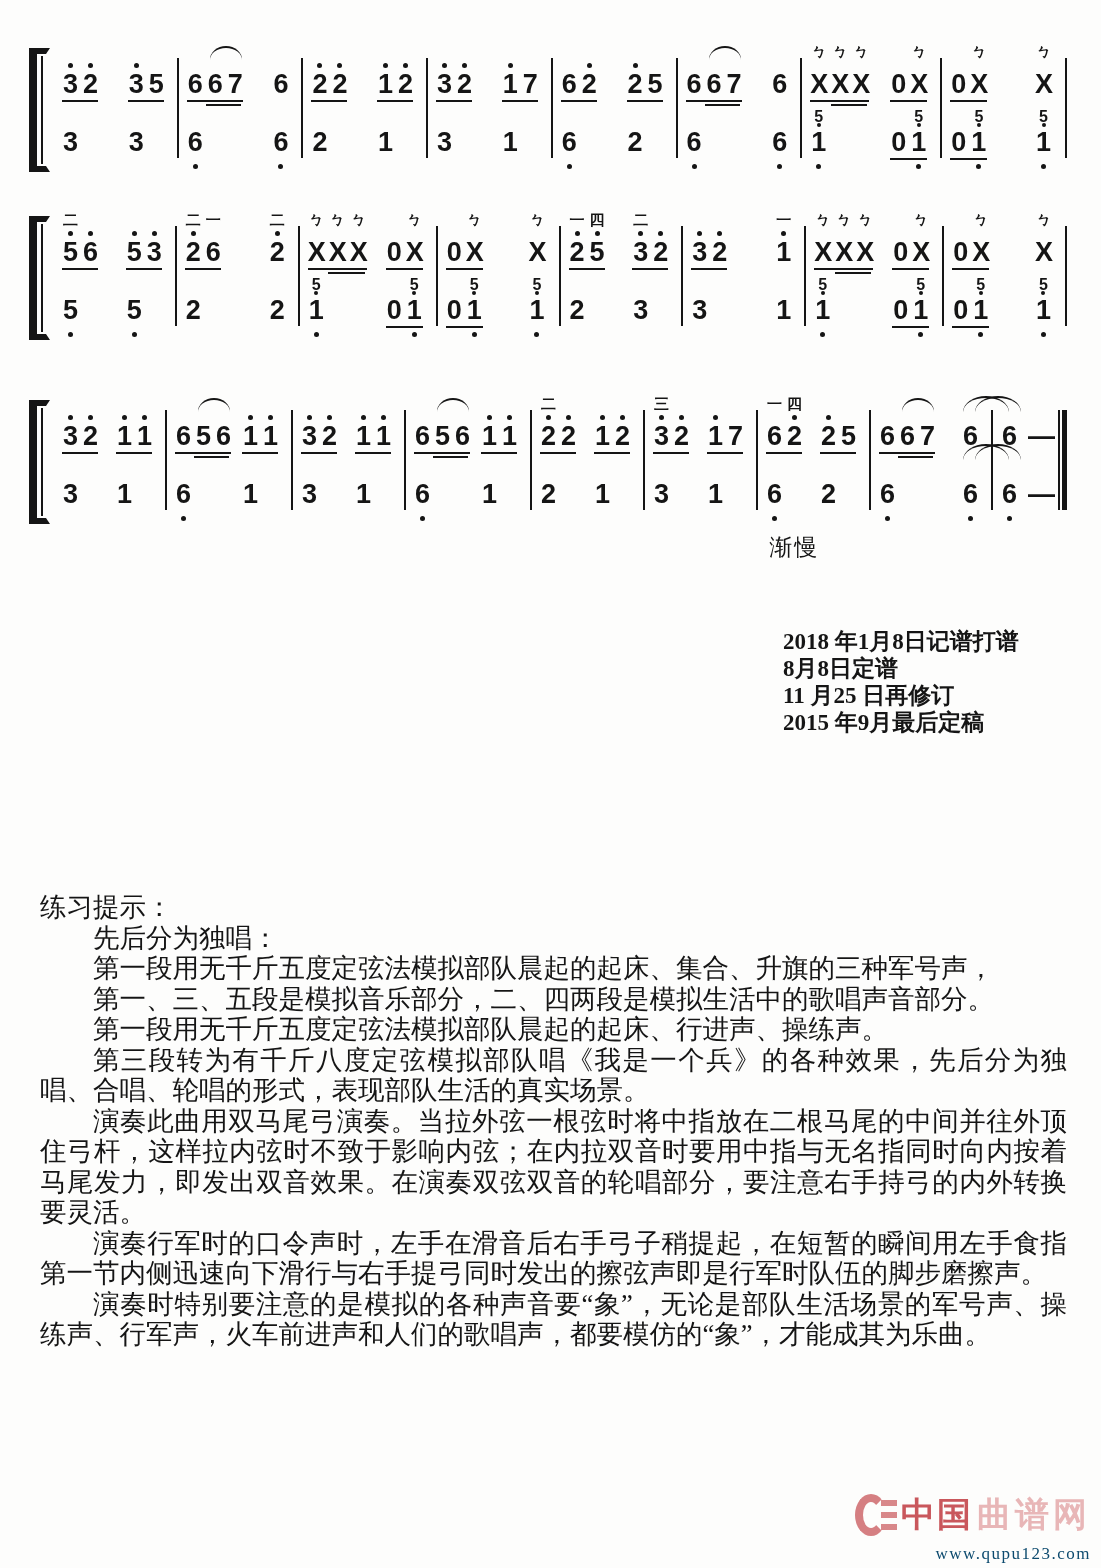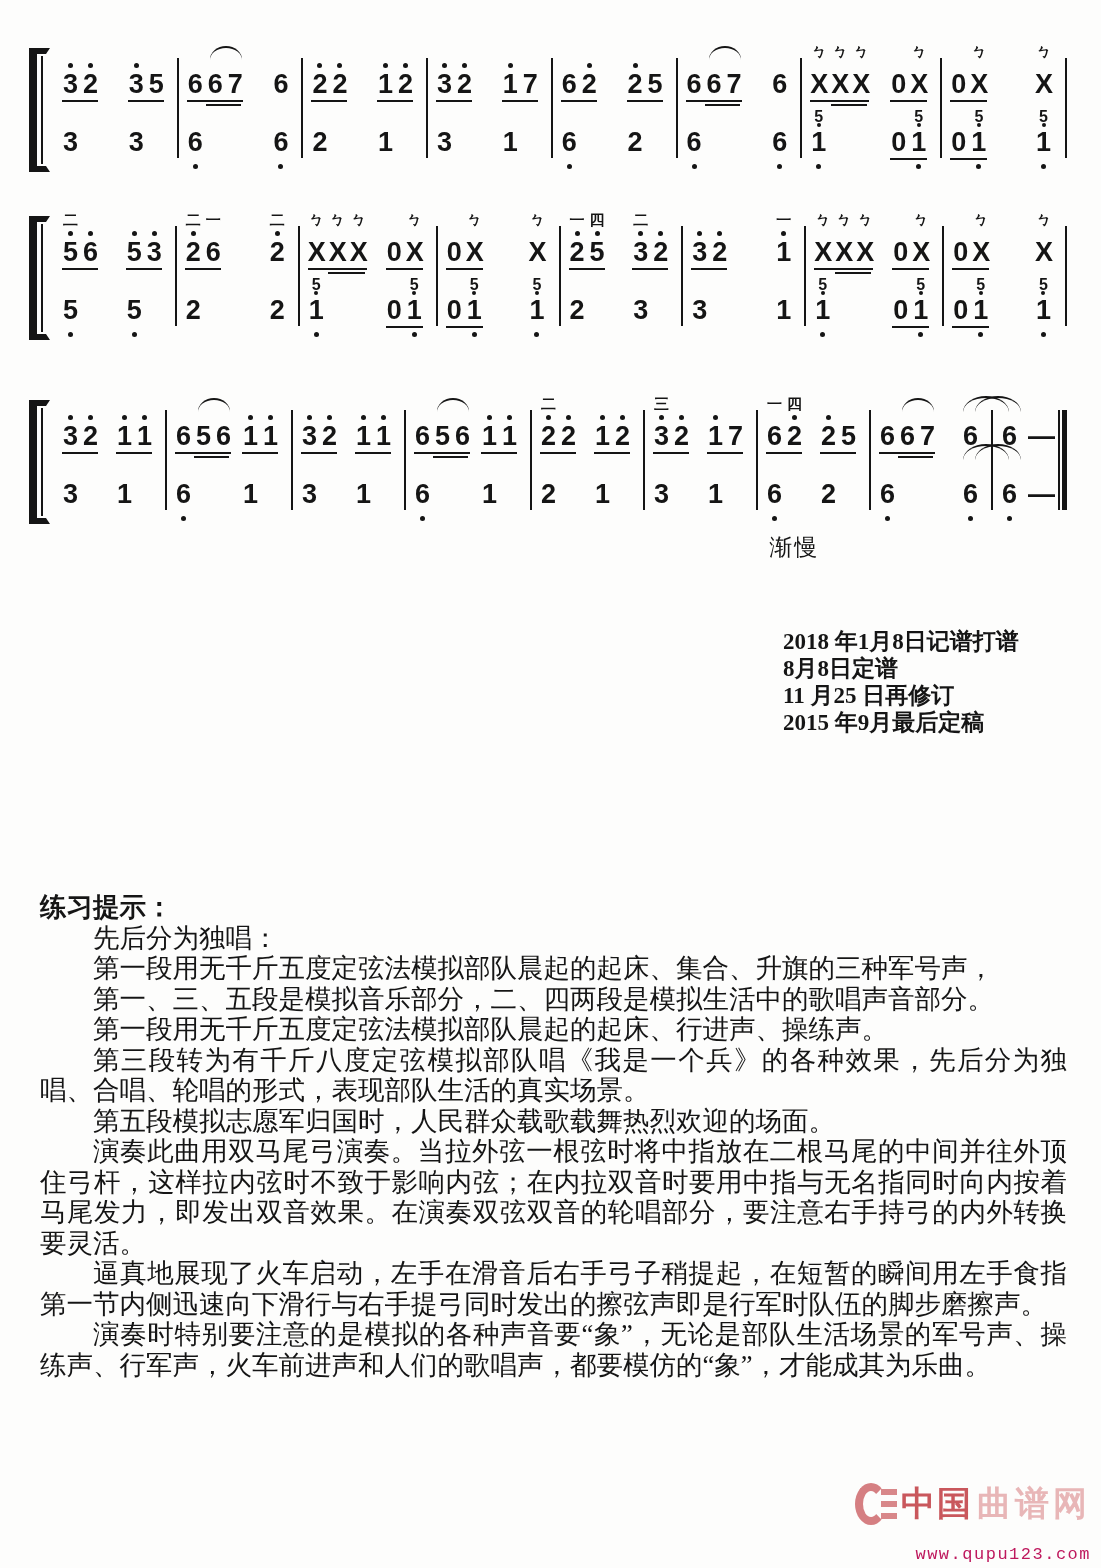--- a/index.html
+++ b/index.html
@@ -47,33 +47,33 @@
   .grp.up .tie{top:0}
   .grp.lo .tie{top:-16px}
   .tie-r{right:-30px}
   .tie-l{left:-26px}
   .tempo{position:absolute;top:103%;left:10%;font-size:23px;letter-spacing:2px;white-space:nowrap}
   
   #dates{position:absolute;left:783px;top:628px;font-size:23px;line-height:27px;font-weight:600}
   
   #notes{position:absolute;left:40px;right:34px;top:892px;font-size:26.5px;line-height:30.5px;
      text-align:justify;font-weight:500}
-  #notes .heading{font-weight:bold}
+  #notes .heading{font-weight:normal}
   #notes p{margin:0;text-indent:2em}
   
   #wm{position:absolute;right:10px;bottom:4px;text-align:right}
   .wm-row{display:flex;align-items:center;justify-content:flex-end;gap:4px}
   .wm-c{display:inline-block;width:16px;height:26px;border:8px solid #cf6a6d;
     border-right-color:transparent;border-radius:50%;opacity:.85}
   .wm-bars{display:inline-block;width:16px;height:30px;margin-left:-10px;
     background:repeating-linear-gradient(#cf6a6d 0 6px,transparent 6px 12px);opacity:.8}
   .wm-cn1{font-size:34px;font-weight:bold;color:#c9575c;letter-spacing:2px}
   .wm-cn2{font-size:34px;font-weight:bold;color:#e8b6b7;letter-spacing:4px}
-  .wm-url{font-size:17px;color:#be185d;letter-spacing:1.5px;margin-top:18px;
-    font-family:Liberation Mono, monospace}
+  .wm-url{font-size:17px;color:#0c4a6e;letter-spacing:1.5px;margin-top:6px;
+    font-family:Liberation Serif, serif}
 </style>
 </head>
 <body>
 
 <div class="system" id="sys0">
   <svg class="bracket" width="26" height="132" viewBox="0 0 26 132">
     <rect x="3" y="4" width="8" height="124" fill="#151515"></rect>
     <path d="M3 4 h21 l-4 6 h-17 z" fill="#151515"></path>
     <path d="M3 128 h21 l-4 -6 h-17 z" fill="#151515"></path>
     <rect x="15" y="12" width="2" height="108" fill="#151515"></rect>
@@ -1470,23 +1470,22 @@
   </div>
 
 <div id="notes">
   <div class="heading">练习提示：</div>
   <div id="paras">
       <p>先后分为独唱：</p>
       <p>第一段用无千斤五度定弦法模拟部队晨起的起床、集合、升旗的三种军号声，</p>
       <p>第一、三、五段是模拟音乐部分，二、四两段是模拟生活中的歌唱声音部分。</p>
       <p>第一段用无千斤五度定弦法模拟部队晨起的起床、行进声、操练声。</p>
       <p>第三段转为有千斤八度定弦模拟部队唱《我是一个兵》的各种效果，先后分为独唱、合唱、轮唱的形式，表现部队生活的真实场景。</p>
-      <p>第五段模拟志愿军归国时，人民群众载歌载舞热烈欢迎的场面。</p>
       <p>演奏此曲用双马尾弓演奏。当拉外弦一根弦时将中指放在二根马尾的中间并往外顶住弓杆，这样拉内弦时不致于影响内弦；在内拉双音时要用中指与无名指同时向内按着马尾发力，即发出双音效果。在演奏双弦双音的轮唱部分，要注意右手持弓的内外转换要灵活。</p>
-      <p>逼真地展现了火车启动，左手在滑音后右手弓子稍提起，在短暂的瞬间用左手食指第一节内侧迅速向下滑行与右手提弓同时发出的擦弦声即是行军时队伍的脚步磨擦声。</p>
+      <p>演奏行军时的口令声时，左手在滑音后右手弓子稍提起，在短暂的瞬间用左手食指第一节内侧迅速向下滑行与右手提弓同时发出的擦弦声即是行军时队伍的脚步磨擦声。</p>
       <p>演奏时特别要注意的是模拟的各种声音要“象”，无论是部队生活场景的军号声、操练声、行军声，火车前进声和人们的歌唱声，都要模仿的“象”，才能成其为乐曲。</p>
     </div>
 </div>
 
 <div id="wm">
   <div class="wm-row">
     <span class="wm-c"></span>
       <span class="wm-bars"></span>
     <span class="wm-cn1">中国</span>
     <span class="wm-cn2">曲谱网</span>

